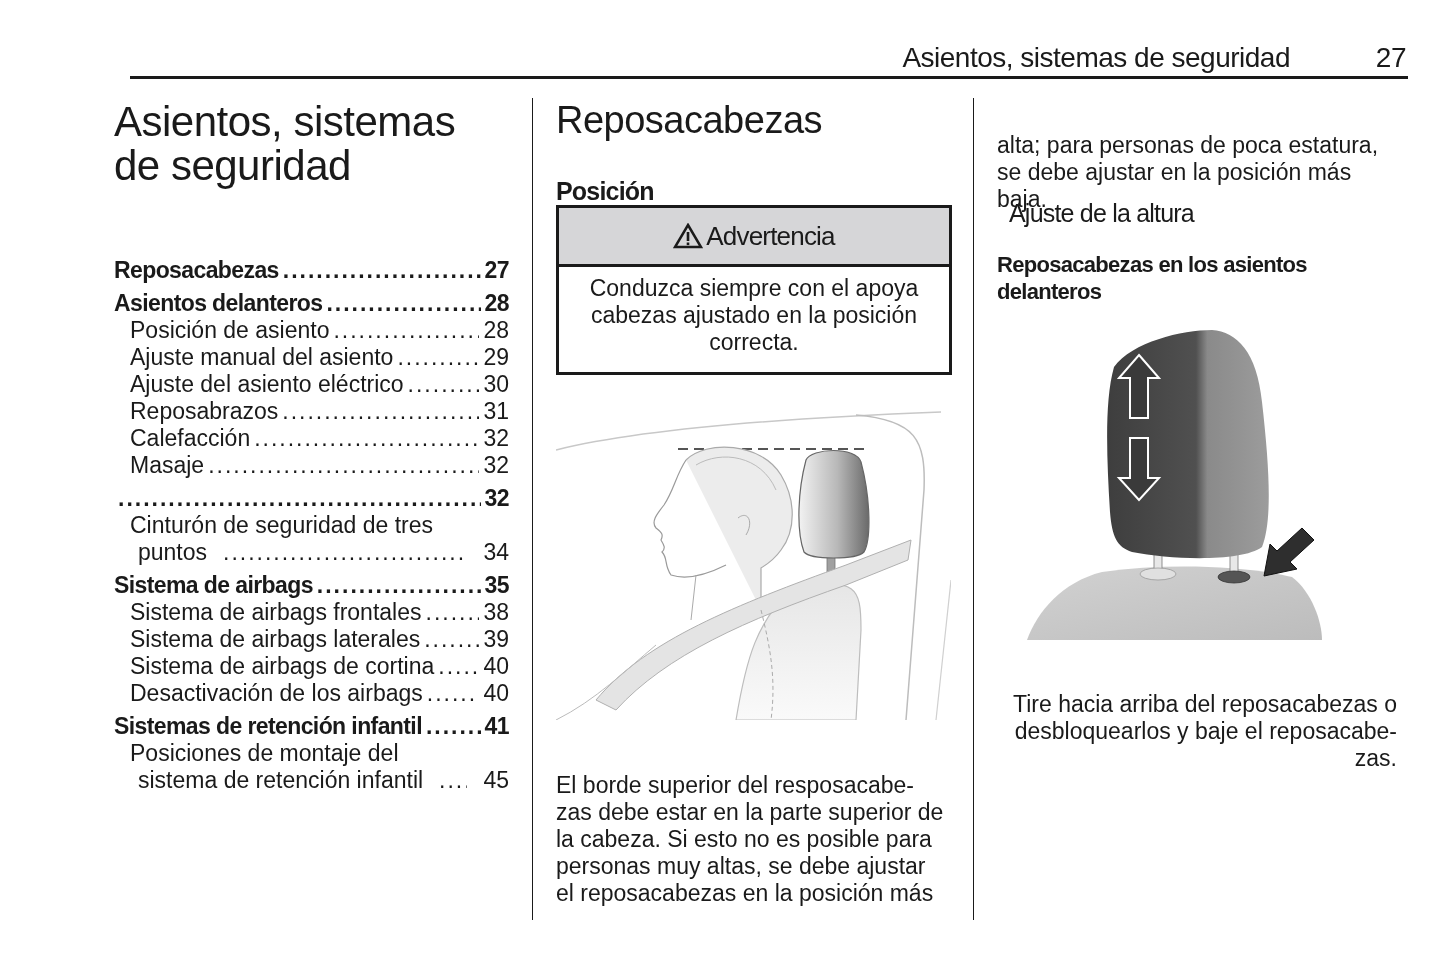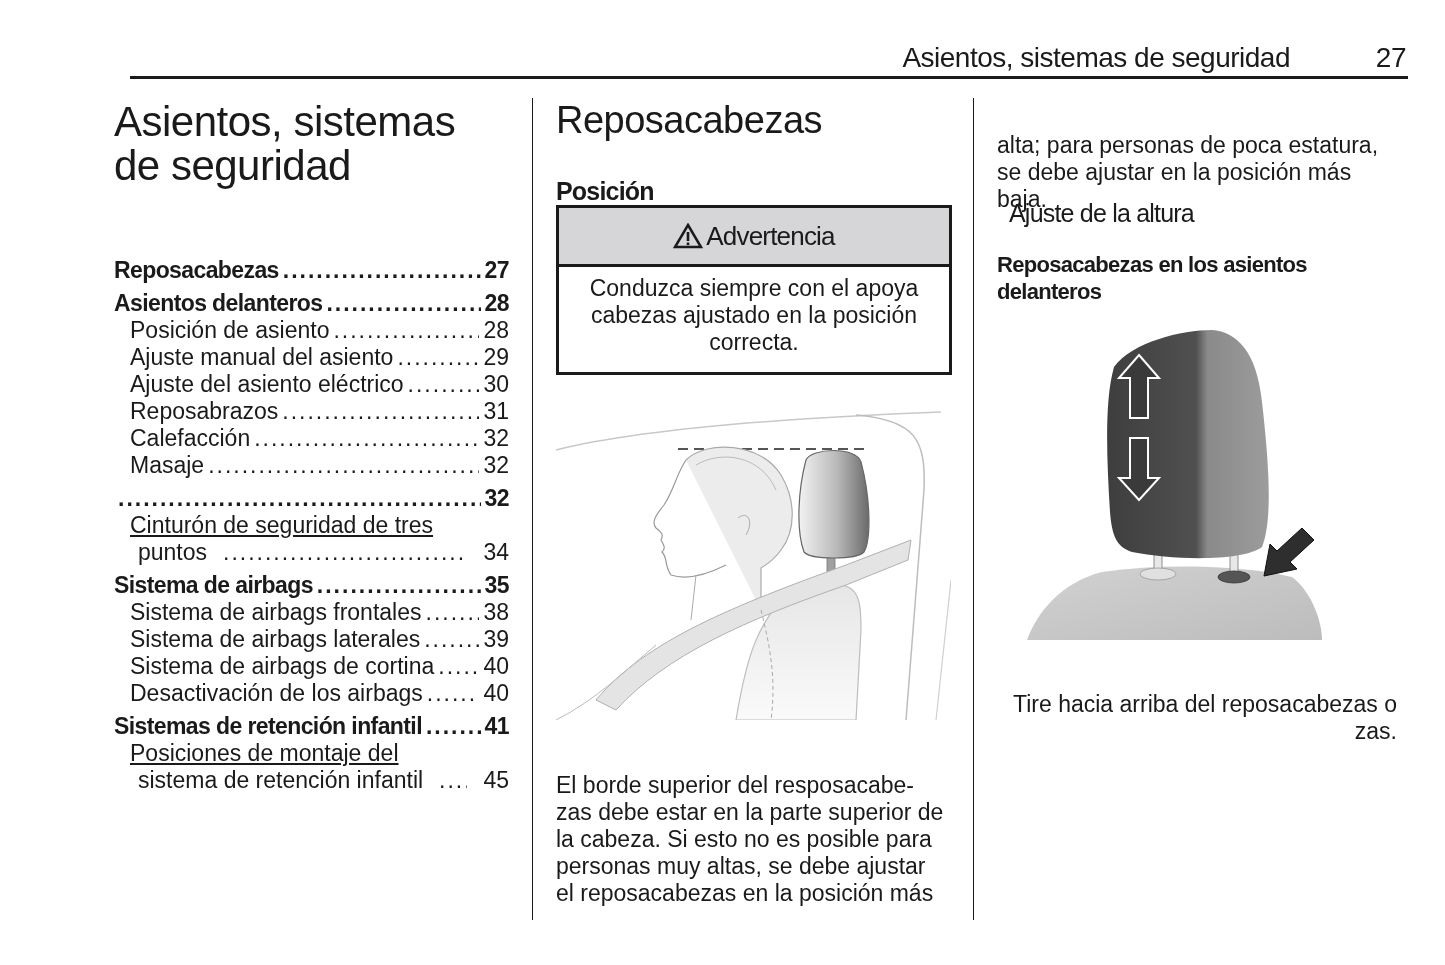--- a/index.html
+++ b/index.html
@@ -34,21 +34,21 @@
   .toc-row.major:first-child { margin-top: 0; }
   .toc-row.sub { padding-left: 16px; }
   .toc-row.sub.cont { padding-left: 24px; gap: 12px; }
   .toc-row .lbl { flex: 0 0 auto; }
   .toc-row .dots { flex: 1 1 auto; overflow: hidden; margin: 0 4px; }
   .toc-row .dots::before {
     content: ". . . . . . . . . . . . . . . . . . . . . . . . . . . . . . . . . . . . . . . . . . . . . . . . . . . . . . . . . . . .";
     letter-spacing: -2.2px; white-space: nowrap;
   }
   .toc-row .pg { flex: 0 0 auto; }
-  .toc-line { font-size: 23px; line-height: 27px; padding-left: 16px; white-space: nowrap; text-decoration: underline; }
+  .toc-line { font-size: 23px; line-height: 27px; padding-left: 16px; white-space: nowrap; }
 
   
   .section-title {
     position: absolute; left: 556px; top: 98px; font-size: 38px; letter-spacing: -0.5px; line-height: 44px;
   }
   .subsection-title {
     position: absolute; left: 556px; top: 177px; font-size: 25px; font-weight: bold; letter-spacing: -0.8px;
   }
   .warning-box {
     position: absolute; left: 556px; top: 205px; width: 390px; height: 164px;
@@ -282,14 +282,15 @@
     <path d="M115,25 L135,48 L124,48 L124,88 L106,88 L106,48 L95,48 Z" fill="#3a3a3a" stroke="#ffffff" stroke-width="2" transform="translate(2,8)"></path>
 
     <path d="M106,118 L124,118 L124,158 L135,158 L115,180 L95,158 L106,158 Z" fill="#3a3a3a" stroke="#ffffff" stroke-width="2" transform="translate(2,-2)"></path>
 
     <path d="M292,218 L268,240 L275,247 L242,254 L248,222 L255,229 L280,206 Z" fill="#2e2e2e" stroke="#111" stroke-width="1"></path>
   </svg>
 </div>
 
 <div class="para-2 body-text">
   <div>Tire hacia arriba del reposacabezas o</div>
+  <div>desbloquearlos y baje el reposacabe-</div>
   <div>zas.</div>
 </div>
 
 </body></html>

